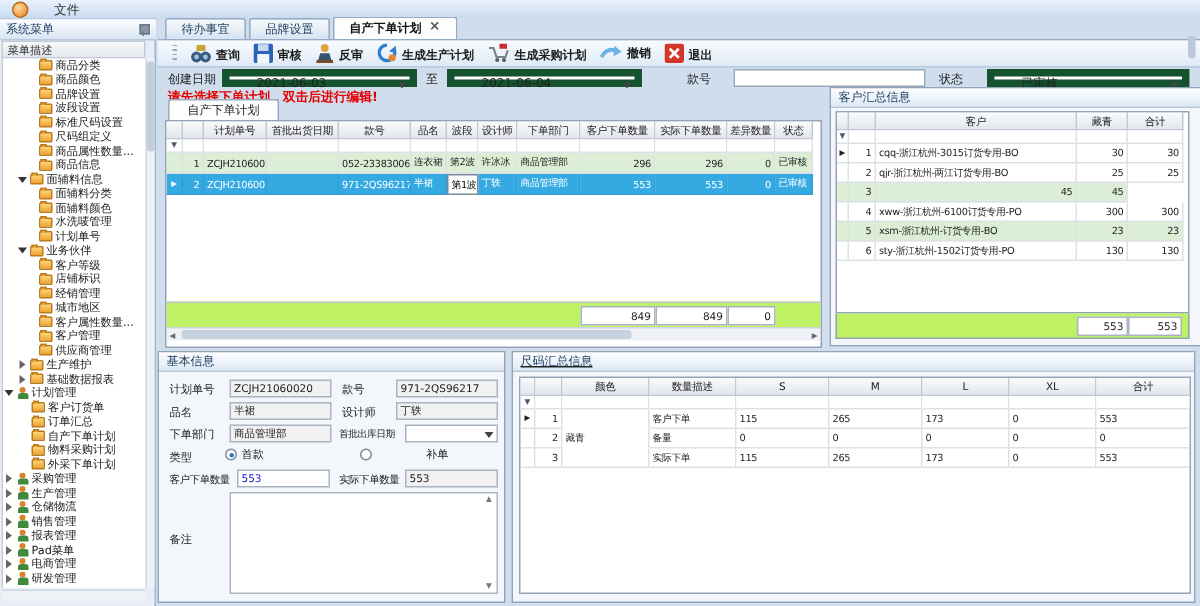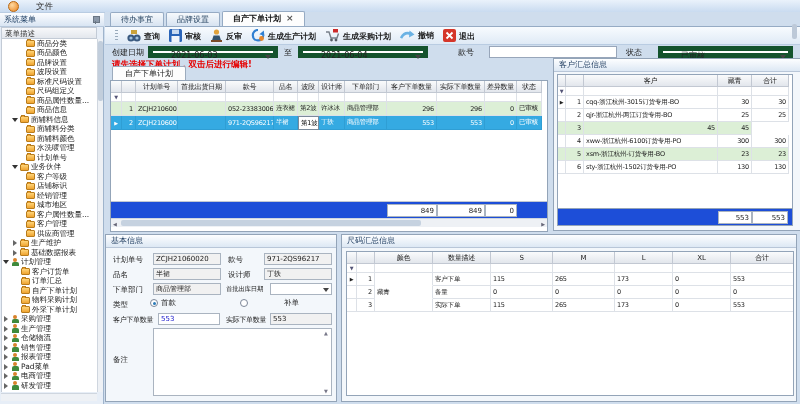--- a/index.html
+++ b/index.html
@@ -59,21 +59,21 @@
   .frow{height:9px;} .frow .c{background:#fff;}
   .drow{height:14px;} .drow13{height:13px;}
   .c{display:flex;align-items:center;padding:0 2px;border-right:1px solid #dde1e7;border-bottom:1px solid #dde1e7;overflow:hidden;white-space:nowrap;font-size:6.5px;letter-spacing:-0.2px;box-sizing:border-box;}
   .c.num{justify-content:flex-end;} .c.ctr{justify-content:center;padding:0;}
   .funnel:before{content:"▼";font-size:5px;color:#557;}
   .rowmark:before{content:"▶";font-size:5px;color:#222;}
   .green .c{background:#dcefd6;}
   .sel .c{background:#35aae2;color:#fff;border-color:#2f9ed4;}
   .sel .c.editcell{background:#fff;color:#000;border:1px solid #7a8a9a;}
   .sel .rowmark:before{color:#fff;}
-  .totstrip{background:#1d4ed8;border-top:1px solid #c2c8d2;text-decoration:underline;}
+  .totstrip{background:#bef264;border-top:1px solid #c2c8d2;text-decoration:underline;}
   .totbox{position:absolute;height:13px;background:#fff;border:1px solid #aab4c0;box-sizing:border-box;font-size:7px;display:flex;align-items:center;justify-content:flex-end;padding:0 2px;}
   .sbarh{background:#eef1f5;border-top:1px solid #cfd6df;box-sizing:border-box;position:absolute;}
   .sbarh .thumb{position:absolute;left:10px;top:1px;height:6px;width:300px;background:#c6d2e0;border-radius:2px;}
   .arrglyph{position:absolute;font-size:5px;color:#667;top:1.5px;}
   
   .panel{background:#f3f7fb;border:1px solid #93a4b8;box-sizing:border-box;}
   .ph{height:13px;background:linear-gradient(#fdfeff,#dde8f4);border-bottom:1px solid #b8c6d8;font-size:8px;color:#1c3a5e;line-height:12px;padding-left:5px;box-sizing:border-box;}
   .flbl{position:absolute;font-size:7.5px;color:#222;white-space:nowrap;}
   .finp{position:absolute;height:12px;background:#f1f1f1;border:1px solid #aab4c0;box-sizing:border-box;font-size:7px;line-height:10px;padding:0 2px;overflow:hidden;white-space:nowrap;}
   .finp.white{background:#fff;}
@@ -528,21 +528,21 @@
   <div class="flbl" style="left:7px;top:80px;font-size:7px;letter-spacing:-0.3px;">客户下单数量</div>
   <div class="finp bluev" style="left:52px;top:78px;width:62px;">553</div>
   <div class="flbl" style="left:120px;top:80px;font-size:7px;letter-spacing:-0.3px;">实际下单数量</div>
   <div class="finp" style="left:164px;top:78px;width:62px;">553</div>
   <div class="flbl" style="left:7px;top:120px;">备注</div>
   <textarea class="remark" style="left: 47px; top: 93px; width: 179px; height: 68px;"></textarea>
   <span class="tinyarr" style="left:218px;top:95px;">▲</span>
   <span class="tinyarr" style="left:218px;top:153px;">▼</span>
 </div>
 
-<div class="abs panel" style="left:341px;top:234px;width:456px;height:168px;">
+<div class="abs panel" style="left:341px;top:234px;width:456px;height:168px;text-decoration:underline;">
   <div class="ph">尺码汇总信息</div>
   <div class="abs gridbox" style="left:4px;top:16px;width:448px;height:145px;">
     <div class="sgr hrow">
       <div class="c"></div>
         <div class="c"></div>
       <div class="c">颜色</div>
       <div class="c">数量描述</div>
       <div class="c">S</div>
       <div class="c">M</div>
       <div class="c">L</div>

